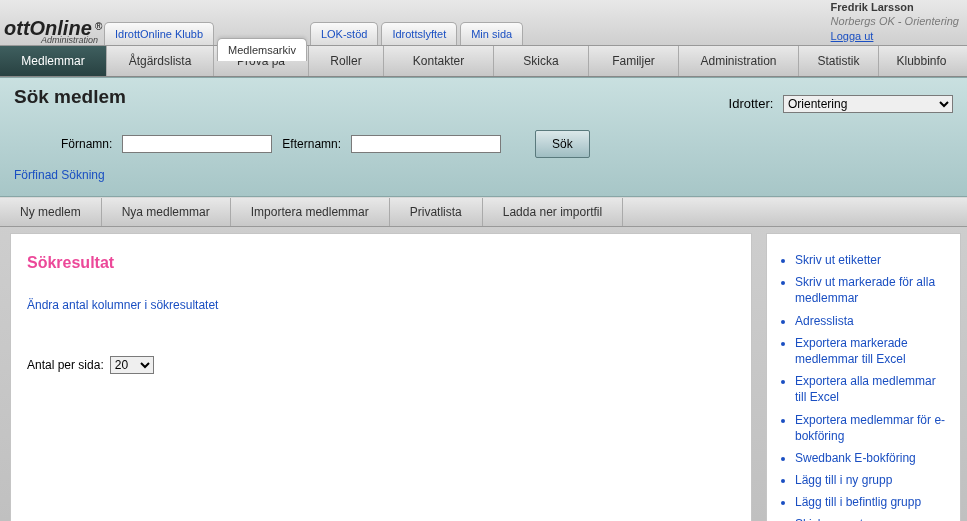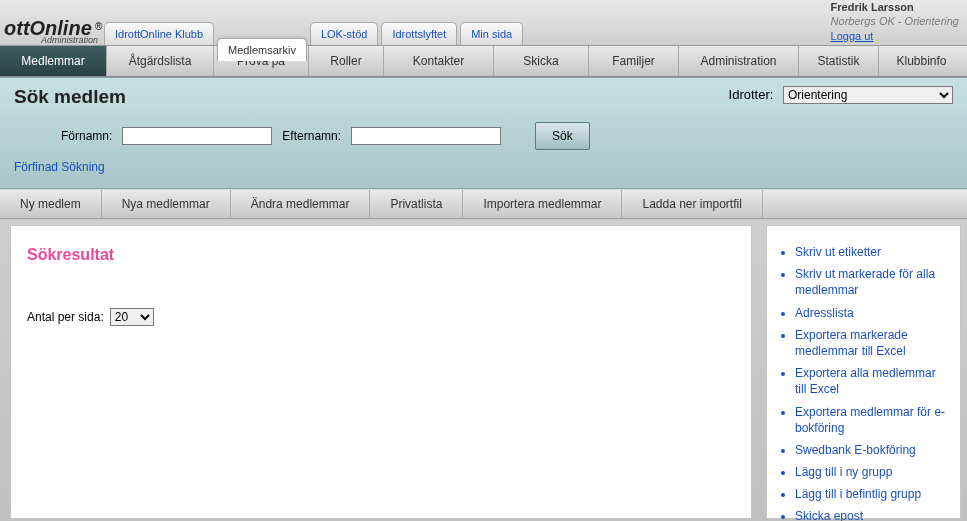--- a/index.html
+++ b/index.html
@@ -113,26 +113,26 @@
     border: 1px solid #88a6a6;
     border-left: none;
     border-right: none;
     padding: 8px 14px 14px 14px;
     position: relative;
   }
   .search-title {
     font-size: 19px;
     font-weight: bold;
     color: #222;
-    margin-bottom: 14px;
+    margin-bottom: 22px;
   }
   .idrotter-row {
     position: absolute;
     right: 14px;
-    top: 8px;
+    top: 17px;
     font-size: 13px;
   }
   .idrotter-row label { margin-right: 6px; }
   .idrotter-row select {
     width: 170px;
     font-size: 12px;
     border: 1px solid #7a7a7a;
   }
   .search-row {
     display: flex;
@@ -284,29 +284,29 @@
     <label>Efternamn:</label>
     <input type="text" value="" style="">
     <button class="sok-btn">Sök</button>
   </div>
   <div class="refined-link">Förfinad Sökning</div>
 </div>
 
 <div class="sub-nav">
   <div class="sub-nav-item">Ny medlem</div>
   <div class="sub-nav-item">Nya medlemmar</div>
-  <div class="sub-nav-item">Ändra medlemmar</div>
+  <div class="sub-nav-item">Importera medlemmar</div>
   <div class="sub-nav-item">Privatlista</div>
-  <div class="sub-nav-item">Importera medlemmar</div>
   <div class="sub-nav-item">Ladda ner importfil</div>
 </div>
 
 <div class="lower-area">
   <div class="left-card">
     <div class="result-title">Sökresultat</div>
+    <div class="blue-link">Ändra antal kolumner i sökresultatet</div>
     <div class="per-page-row">
       <span>Antal per sida:</span>
       <select>
         <option>20</option>
       </select>
     </div>
   </div>
   <div class="right-card">
     <ul>
       <li>Skriv ut etiketter</li>

